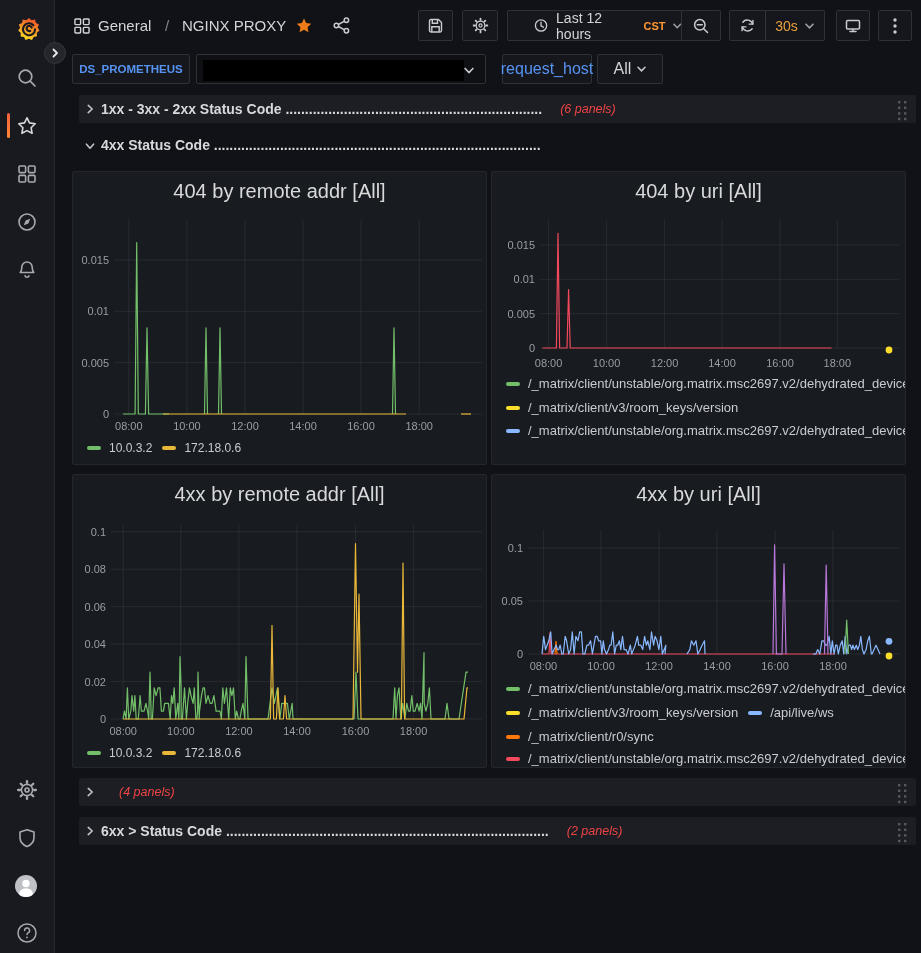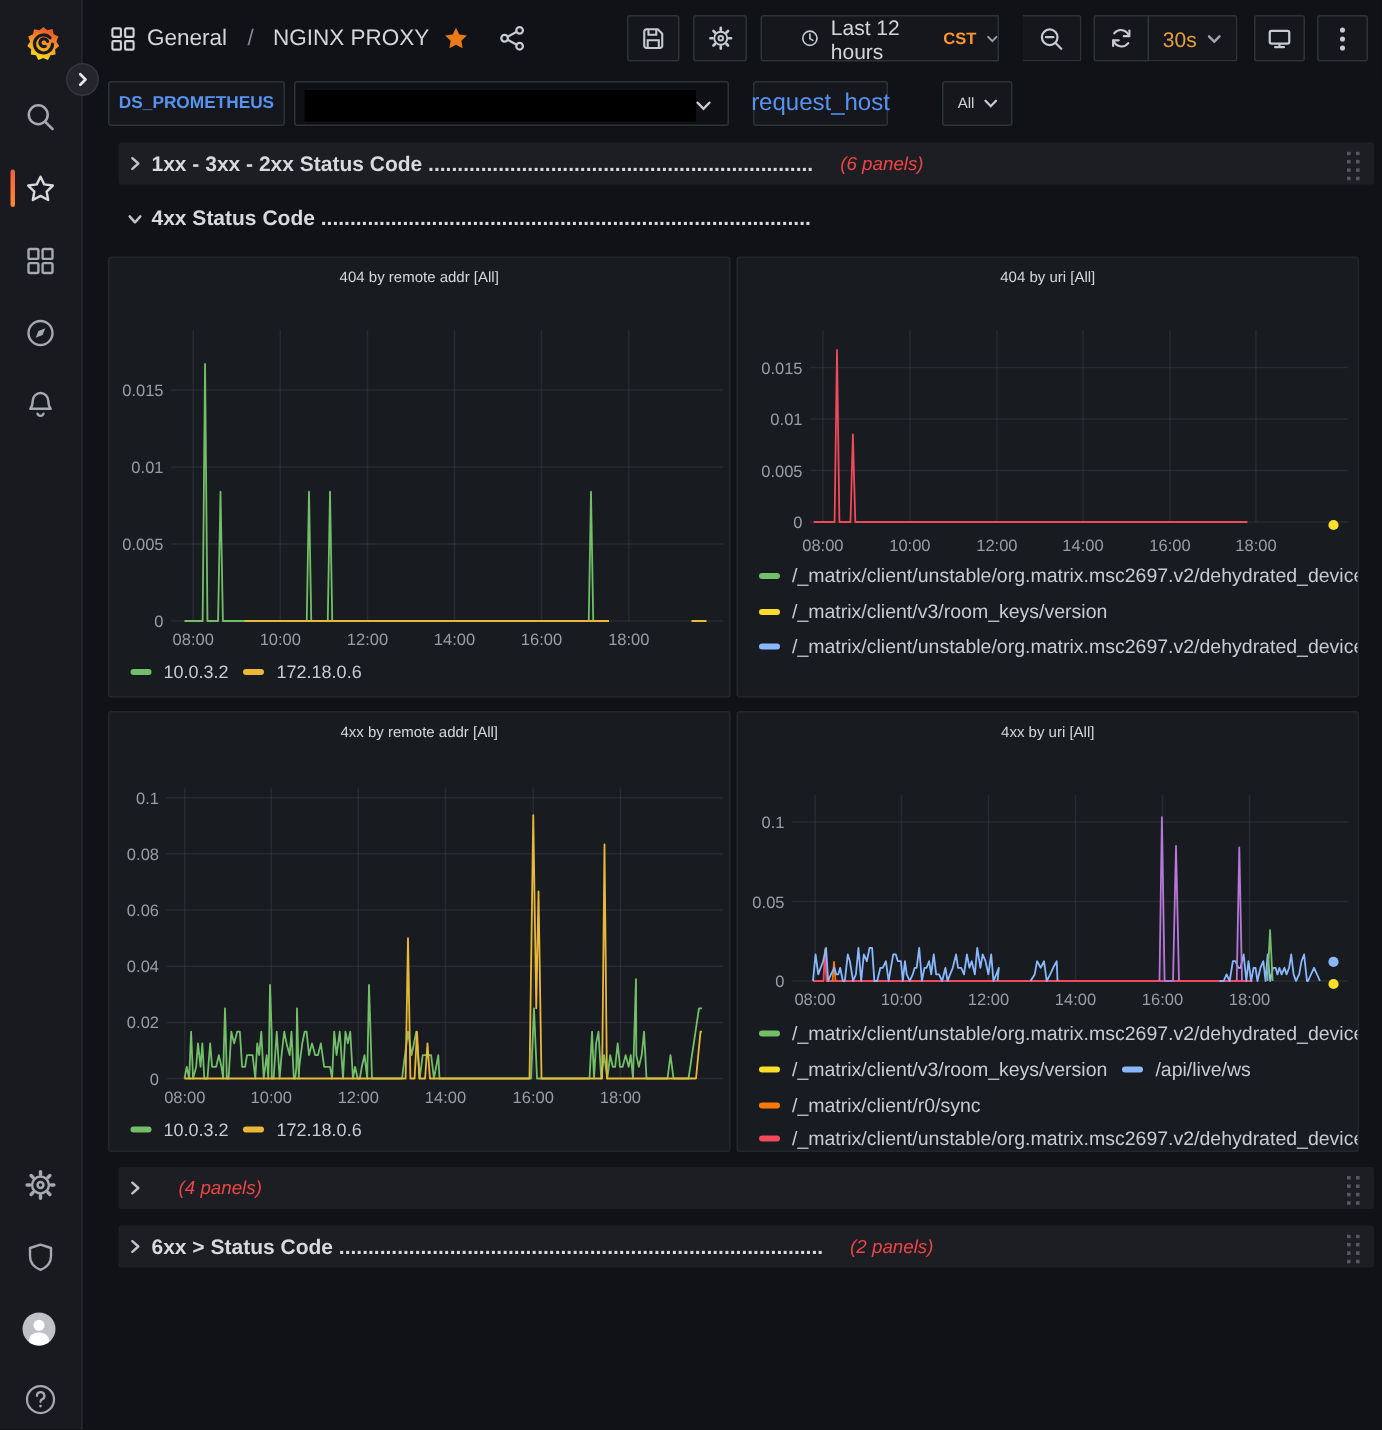--- a/index.html
+++ b/index.html
@@ -22,21 +22,21 @@
 .rowhdr { position:absolute; left:79px; width:837px; height:28px; color:#d8d9da;
   display:flex; align-items:center; font-size:14px; font-weight:700; }
 .rowbg { background:#1c1e24; border-radius:2px; }
 .rchev { width:22px; text-align:center; font-weight:400; color:#c3c4ca; }
 .pcount { font-style:italic; font-weight:400; color:#ef4444; font-size:12.5px; margin-left:18px; }
 .dots8 { position:absolute; right:8px; top:6px; width:10px; height:20px; }
 
 .panel { position:absolute; width:415px; height:294px; background:#181b1f;
   border:1px solid #25262c; border-radius:2px; overflow:hidden; }
 .ptitle { position:absolute; top:8px; left:0; width:100%; text-align:center;
-  color:#d8d9da; font-size:10px; font-weight:500; }
+  color:#d8d9da; font-size:20px; font-weight:500; }
 .legend { position:absolute; left:14px; font-size:12px; color:#c9cad4; white-space:nowrap; }
 .lg13 { font-size:13px; }
 .ldash { display:inline-block; width:14px; height:4px; border-radius:2px; margin-right:8px; position:relative; top:-2px; }
 .lgap { display:inline-block; width:10px; }
 </style></head><body>
 <div id="root">
 
 <div id="sidebar">
   <svg class="abs" style="left:17px;top:16px" width="24" height="26" viewBox="0 0 24 26">
     <defs>
@@ -141,21 +141,21 @@
     </svg>
   </div>
   <div class="tbtn" style="left:406px;width:36px">
     <svg width="17" height="17" viewBox="0 0 20 20" fill="none" stroke="#c7cbd1" stroke-width="1.5">
       <circle cx="10" cy="10" r="5.1"></circle>
       <circle cx="10" cy="10" r="1.8"></circle>
       <path stroke-width="2.1" stroke-linecap="round" d="M10 1.9 v1.7 M10 16.4 v1.7 M1.9 10 h1.7 M16.4 10 h1.7 M4.3 4.3 l1.2 1.2 M14.5 14.5 l1.2 1.2 M15.7 4.3 l-1.2 1.2 M5.5 14.5 l-1.2 1.2"></path>
     </svg>
   </div>
 
-  <div class="tbtn" style="left:451px;width:159px;justify-content:space-between;padding-left:26px;border-top-right-radius:0;border-bottom-right-radius:0">
+  <div class="tbtn" style="left:451px;width:175px;justify-content:space-between;padding-left:26px;border-top-right-radius:0;border-bottom-right-radius:0">
     <svg width="15" height="15" viewBox="0 0 15 15" fill="none" stroke="#c7cbd1" stroke-width="1.4">
       <circle cx="7.5" cy="7.5" r="6"></circle>
           <path d="M7.5 4 v3.8 l2.5 1.5" stroke-linecap="round"></path>
     </svg>
     <span style="margin-left:8px;font-size:14px;color:#d4d5d9">Last 12 hours</span>
     <span style="margin-left:8px;font-size:11px;font-weight:700;color:#FF9830">CST</span>
     <svg style="margin-left:7px" width="9" height="6" viewBox="0 0 9 6" fill="none" stroke="#9fa2a8" stroke-width="1.6" stroke-linecap="round">
           <path d="M1 1.2 L4.5 4.8 L8 1.2"></path>
         </svg>
   </div>
@@ -196,21 +196,21 @@
 </div>
 
 <div class="vlabel" style="left:72px;width:118px;font-size:11.5px;font-weight:700">DS_PROMETHEUS</div>
 <div class="abs" style="left:196px;top:54px;width:290px;height:30px;border:1px solid #2c3235;border-radius:2px;background:#0f1014">
   <div class="abs" style="left:6px;top:5px;width:261px;height:21px;background:#000"></div>
   <svg class="abs" style="right:11px;top:12px" width="10" height="7" viewBox="0 0 9 6" fill="none" stroke="#c7cbd1" stroke-width="1.5" stroke-linecap="round">
         <path d="M1 1.2 L4.5 4.8 L8 1.2"></path>
       </svg>
 </div>
 <div class="vlabel" style="left:502px;width:90px">request_host</div>
-<div class="vlabel" style="left:628px;width:47px;color:#d4d5d9;font-size:10px;font-weight:400">All
+<div class="vlabel" style="left:597px;width:66px;color:#d4d5d9;font-size:16px;font-weight:400">All
   <svg style="margin-left:6px" width="9" height="6" viewBox="0 0 9 6" fill="none" stroke="#c7cbd1" stroke-width="1.5" stroke-linecap="round">
         <path d="M1 1.2 L4.5 4.8 L8 1.2"></path>
       </svg>
 </div>
 
 <div class="rowhdr rowbg" style="top:95px">
   <span class="rchev"><svg width="8" height="10" viewBox="0 0 9 11" fill="none" stroke="#c3c4ca" stroke-width="1.8" stroke-linecap="round" stroke-linejoin="round">
           <path d="M2.5 1.5 L7 5.5 L2.5 9.5"></path>
         </svg></span>
   <span>1xx - 3xx - 2xx Status Code&nbsp;..................................................................</span>

